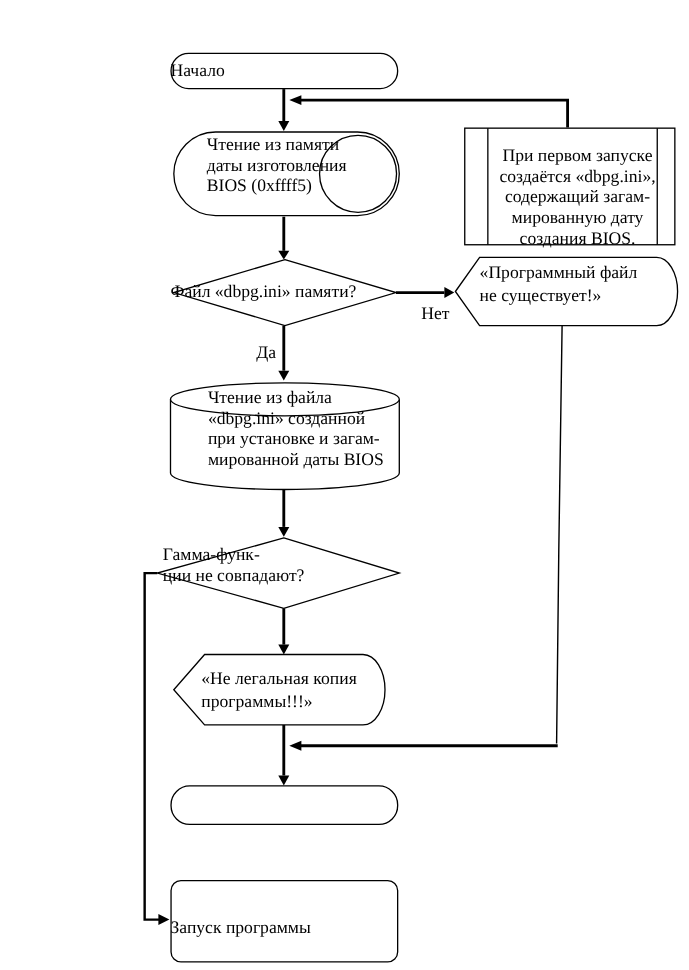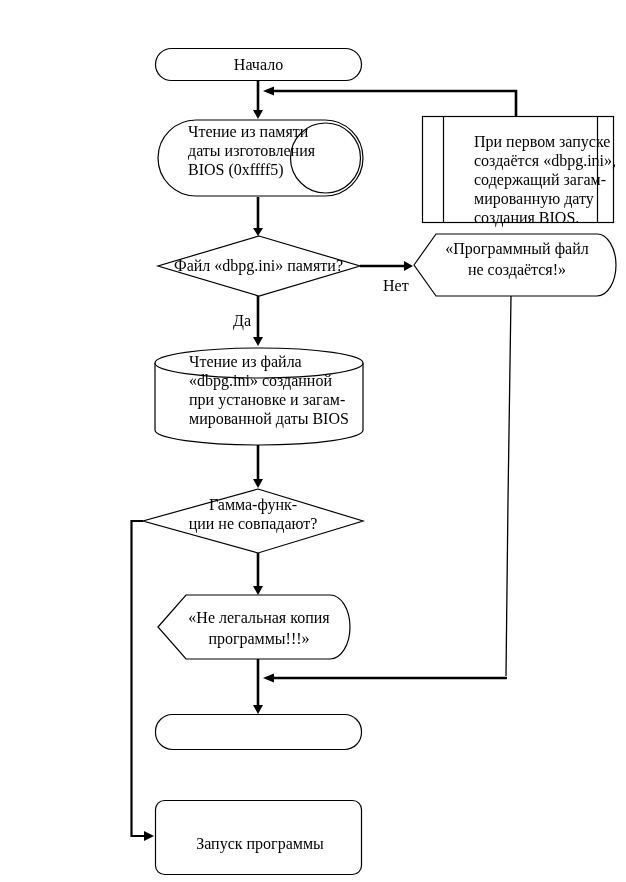--- a/index.html
+++ b/index.html
@@ -13,21 +13,21 @@
     overflow: hidden;
   }
   .canvas svg { position: absolute; left: 0; top: 0; }
   .lbl {
     position: absolute;
     font-size: 16px;
     line-height: 19px;
     white-space: pre-line;
     color: #000000;
   }
-  .center { text-align: center; }
+  .center { text-align: left; }
   .lh21 { line-height: 21px; }
   .shape { fill: #ffffff; stroke: #000000; stroke-width: 1.2; }
   .conn  { fill: none; stroke: #000000; stroke-width: 2.6; }
   .conn-thin { fill: none; stroke: #000000; stroke-width: 1.3; }
   .conn-med  { fill: none; stroke: #000000; stroke-width: 2.2; }
   .head { fill: #000000; stroke: none; }
 </style>
 </head>
 <body>
 
@@ -90,32 +90,32 @@
 
     <rect class="shape" x="155.5" y="800.5" width="206" height="74" rx="9" ry="9"></rect>
   </svg>
 
   <div class="lbl center" style="left:155px; top:55px; width:207px;">Начало</div>
 
   <div class="lbl" style="left:188px; top:122px; width:170px;">Чтение из памяти
 даты изготовления
 BIOS (0xffff5)</div>
 
-  <div class="lbl" style="left:474px; top:132px; width:150px;">При первом запуске
+  <div class="lbl" style="left:450px; top:132px; width:150px;text-align:center;">При первом запуске
 создаётся «dbpg.ini»,
 содержащий загам-
 мированную дату
 создания BIOS.</div>
 
   <div class="lbl center" style="left:155px; top:256px; width:207px;">Файл «dbpg.ini» памяти?</div>
 
   <div class="lbl" style="left:366px; top:276px;margin-left:17px;">Нет</div>
 
   <div class="lbl center lh21" style="left:436px; top:238px; width:162px;">«Программный файл
-не создаётся!»</div>
+не существует!»</div>
 
   <div class="lbl" style="left:233px; top:311px;">Да</div>
 
   <div class="lbl" style="left:189px; top:352px; width:180px;">Чтение из файла
 «dbpg.ini» созданной
 при установке и загам-
 мированной даты BIOS</div>
 
   <div class="lbl center" style="left:148px; top:495px; width:210px;">Гамма-функ-
 ции не совпадают?</div>

